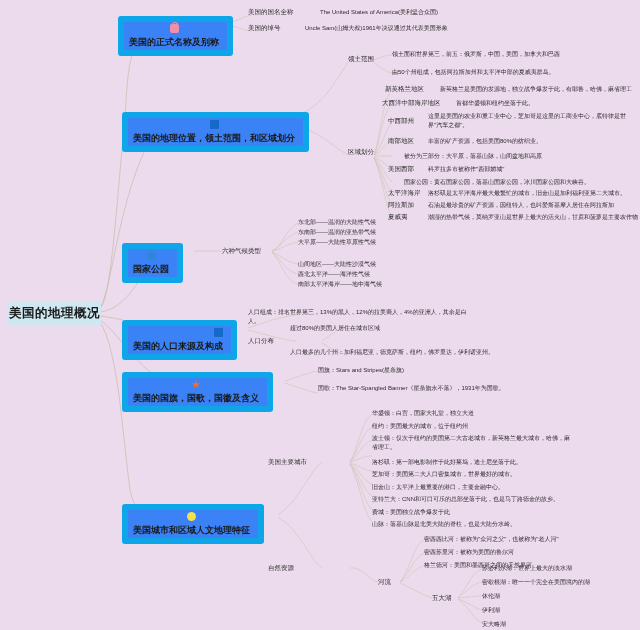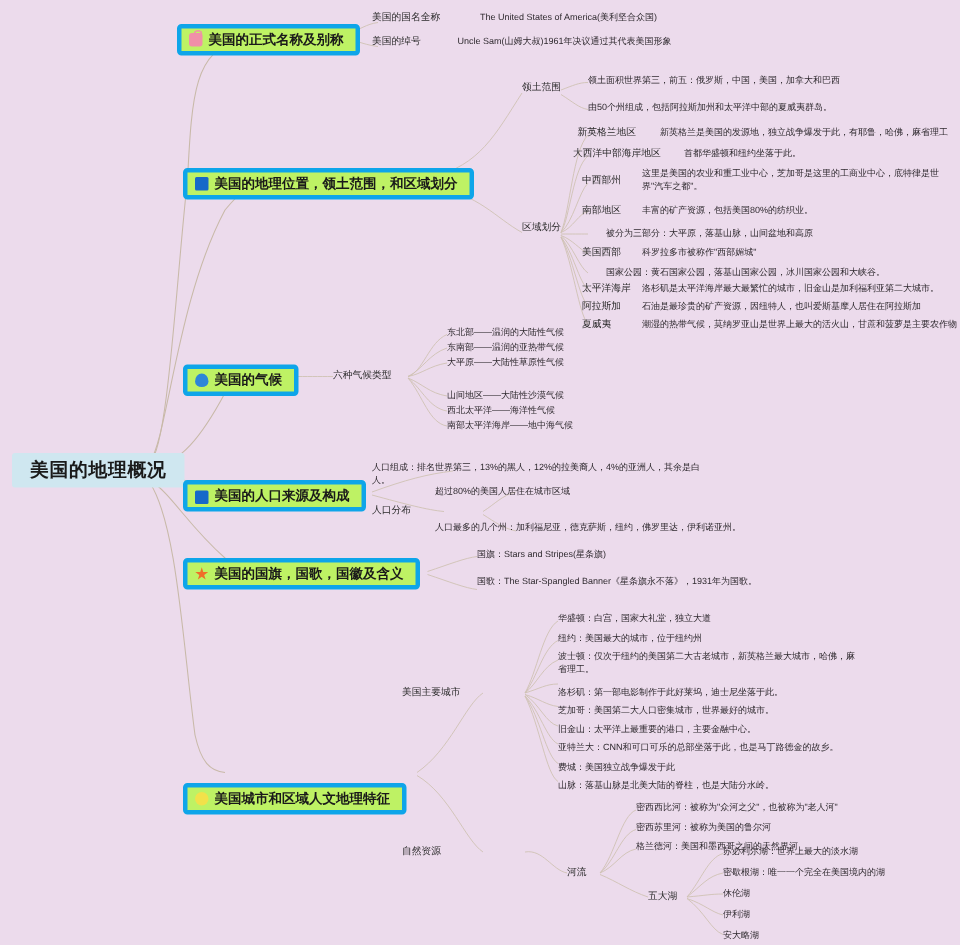--- a/index.html
+++ b/index.html
@@ -15,39 +15,40 @@
   svg.links path{fill:none;stroke:#c8b9a8;stroke-width:.7;}
   svg.links path.thin{stroke:#cfc2b3;stroke-width:.6;}
 
   .node{position:absolute;white-space:nowrap;}
 
   
   .root{
     left:8px;top:302px;
     background:#cfe7f0;
     border-radius:2px;
-    padding:3px 12px;
+    padding:3px 1px;
     font-size:12.5px;
     font-weight:bold;
     color:#1a1a1a;
     letter-spacing:.5px;
   }
   
   .l1{
-    background:#bef264;
-    border:3px solid #0ea5e9;
+    background:#3b82f6;
+    border:6px solid #0ea5e9;
     border-radius:3px;
     padding:2px 8px 2px 5px;
     font-size:9px;
     font-weight:bold;
     color:#1a1a1a;
     display:flex;
     align-items:center;
     gap:4px;
     line-height:1.25;
+    flex-direction:column;
   }
   .ico{width:9px;height:9px;flex:0 0 9px;display:inline-block;position:relative;}
   .ico.lock{background:#f08fa8;border-radius:2px;}
   .ico.lock:after{content:"";position:absolute;left:2.5px;top:-2px;width:4px;height:4px;border:1.2px solid #f08fa8;border-bottom:none;border-radius:3px 3px 0 0;}
   .ico.sq{background:#1668c9;border-radius:1px;}
   .ico.flame{background:#2e86d8;border-radius:50% 50% 50% 50%/60% 60% 40% 40%;}
   .ico.star{
     background:#f06d2a;
     clip-path:polygon(50% 0%,61% 35%,98% 35%,68% 57%,79% 91%,50% 70%,21% 91%,32% 57%,2% 35%,39% 35%);
   }
@@ -186,21 +187,21 @@
   <div class="node leaf" style="left:428px;top:189px;"><span>洛杉矶是太平洋海岸最大最繁忙的城市，旧金山是加利福利亚第二大城市。</span></div>
 
   <div class="node l2" style="left:388px;top:201px;"><span>阿拉斯加</span></div>
   <div class="node leaf" style="left:428px;top:201px;"><span>石油是最珍贵的矿产资源，因纽特人，也叫爱斯基摩人居住在阿拉斯加</span></div>
 
   <div class="node l2" style="left:388px;top:213px;"><span>夏威夷</span></div>
   <div class="node leaf" style="left:428px;top:213px;"><span>潮湿的热带气候，莫纳罗亚山是世界上最大的活火山，甘蔗和菠萝是主要农作物</span></div>
 
   <div class="node l1" style="left:122px;top:243px;">
     <span class="ico flame"></span>
-    <span>美国的气候</span>
+    <span>国家公园</span>
   </div>
   <div class="node l2" style="left:222px;top:247px;"><span>六种气候类型</span></div>
   <div class="node leaf" style="left:298px;top:218px;"><span>东北部——温润的大陆性气候</span></div>
   <div class="node leaf" style="left:298px;top:228px;"><span>东南部——温润的亚热带气候</span></div>
   <div class="node leaf" style="left:298px;top:238px;"><span>大平原——大陆性草原性气候</span></div>
   <div class="node leaf" style="left:298px;top:260px;"><span>山间地区——大陆性沙漠气候</span></div>
   <div class="node leaf" style="left:298px;top:270px;"><span>西北太平洋——海洋性气候</span></div>
   <div class="node leaf" style="left:298px;top:280px;"><span>南部太平洋海岸——地中海气候</span></div>
 
   <div class="node l1" style="left:122px;top:320px;align-items:flex-end;">
@@ -212,21 +213,21 @@
   <div class="node leaf" style="left:290px;top:324px;"><span>超过80%的美国人居住在城市区域</span></div>
   <div class="node leaf" style="left:290px;top:348px;"><span>人口最多的几个州：加利福尼亚，德克萨斯，纽约，佛罗里达，伊利诺亚州。</span></div>
 
   <div class="node l1" style="left:122px;top:372px;justify-content:space-between;">
     <span class="ico star"></span>
     <span>美国的国旗，国歌，国徽及含义</span>
   </div>
   <div class="node leaf" style="left:318px;top:366px;"><span>国旗：Stars and Stripes(星条旗)</span></div>
   <div class="node leaf" style="left:318px;top:384px;"><span>国歌：The Star-Spangled Banner《星条旗永不落》，1931年为国歌。</span></div>
 
-  <div class="node l1" style="left:122px;top:522px;">
+  <div class="node l1" style="left:122px;top:504px;">
     <span class="ico dot"></span>
     <span>美国城市和区域人文地理特征</span>
   </div>
 
   <div class="node l2" style="left:268px;top:458px;"><span>美国主要城市</span></div>
   <div class="node leaf" style="left:372px;top:409px;"><span>华盛顿：白宫，国家大礼堂，独立大道</span></div>
   <div class="node leaf" style="left:372px;top:422px;"><span>纽约：美国最大的城市，位于纽约州</span></div>
   <div class="node leaf w3" style="left:372px;top:434px;"><span>波士顿：仅次于纽约的美国第二大古老城市，新英格兰最大城市，哈佛，麻省理工。</span></div>
   <div class="node leaf" style="left:372px;top:458px;"><span>洛杉矶：第一部电影制作于此好莱坞，迪士尼坐落于此。</span></div>
   <div class="node leaf" style="left:372px;top:470px;"><span>芝加哥：美国第二大人口密集城市，世界最好的城市。</span></div>

